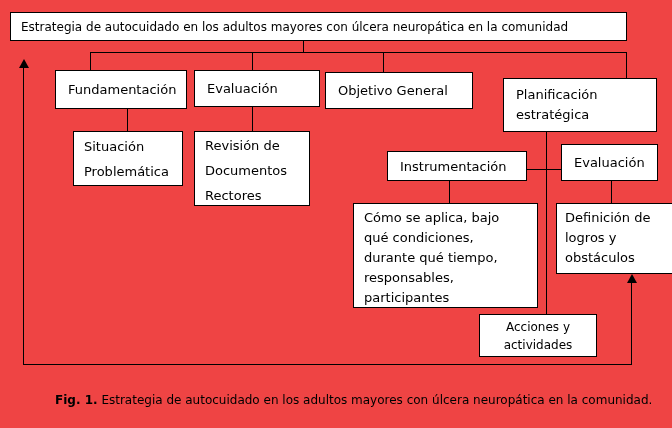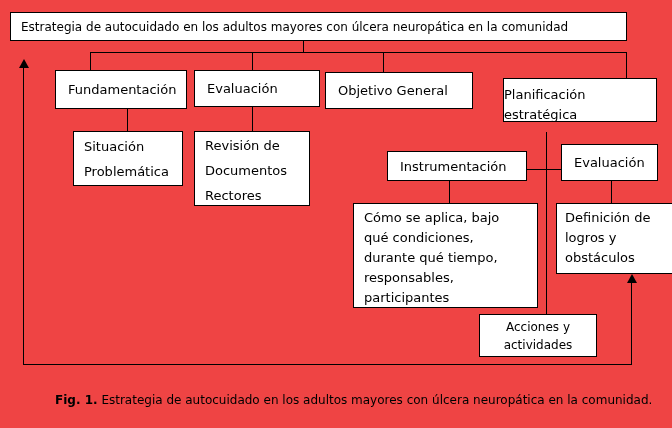--- a/index.html
+++ b/index.html
@@ -39,21 +39,21 @@
     width: 0; height: 0;
     border-left: 5px solid transparent;
     border-right: 5px solid transparent;
     border-bottom: 9px solid #000000;
   }
   
   .b-top   { left: 10px;  top: 12px;  width: 617px; height: 29px; font-size: 12px; padding: 0 10px; }
   .b-fund  { left: 55px;  top: 70px;  width: 132px; height: 39px; }
   .b-diag  { left: 194px; top: 70px;  width: 126px; height: 37px; }
   .b-obj   { left: 325px; top: 72px;  width: 148px; height: 37px; }
-  .b-plan  { left: 503px; top: 78px;  width: 154px; height: 44px; line-height: 20px; padding: 6px 0; }
+  .b-plan  { left: 503px; top: 78px;  width: 154px; height: 54px; line-height: 20px; padding: 6px 12px; }
   .b-sit   { left: 73px;  top: 131px; width: 110px; height: 55px; line-height: 25px; padding: 2px 10px; }
   .b-rev   { left: 194px; top: 131px; width: 116px; height: 75px; line-height: 25px; padding: 1px 10px; }
   .b-instr { left: 387px; top: 151px; width: 140px; height: 30px; }
   .b-eval  { left: 561px; top: 144px; width: 97px;  height: 37px; }
   .b-como  { left: 353px; top: 203px; width: 185px; height: 105px; line-height: 20px; padding: 4px 10px; }
   .b-def   { left: 556px; top: 203px; width: 126px; height: 71px; line-height: 20px; padding: 4px 8px; }
   .b-acc   { left: 479px; top: 314px; width: 118px; height: 43px; line-height: 18px; font-size: 12px; padding: 3px 10px; text-align: center; }
   
   .caption {
     position: absolute;

